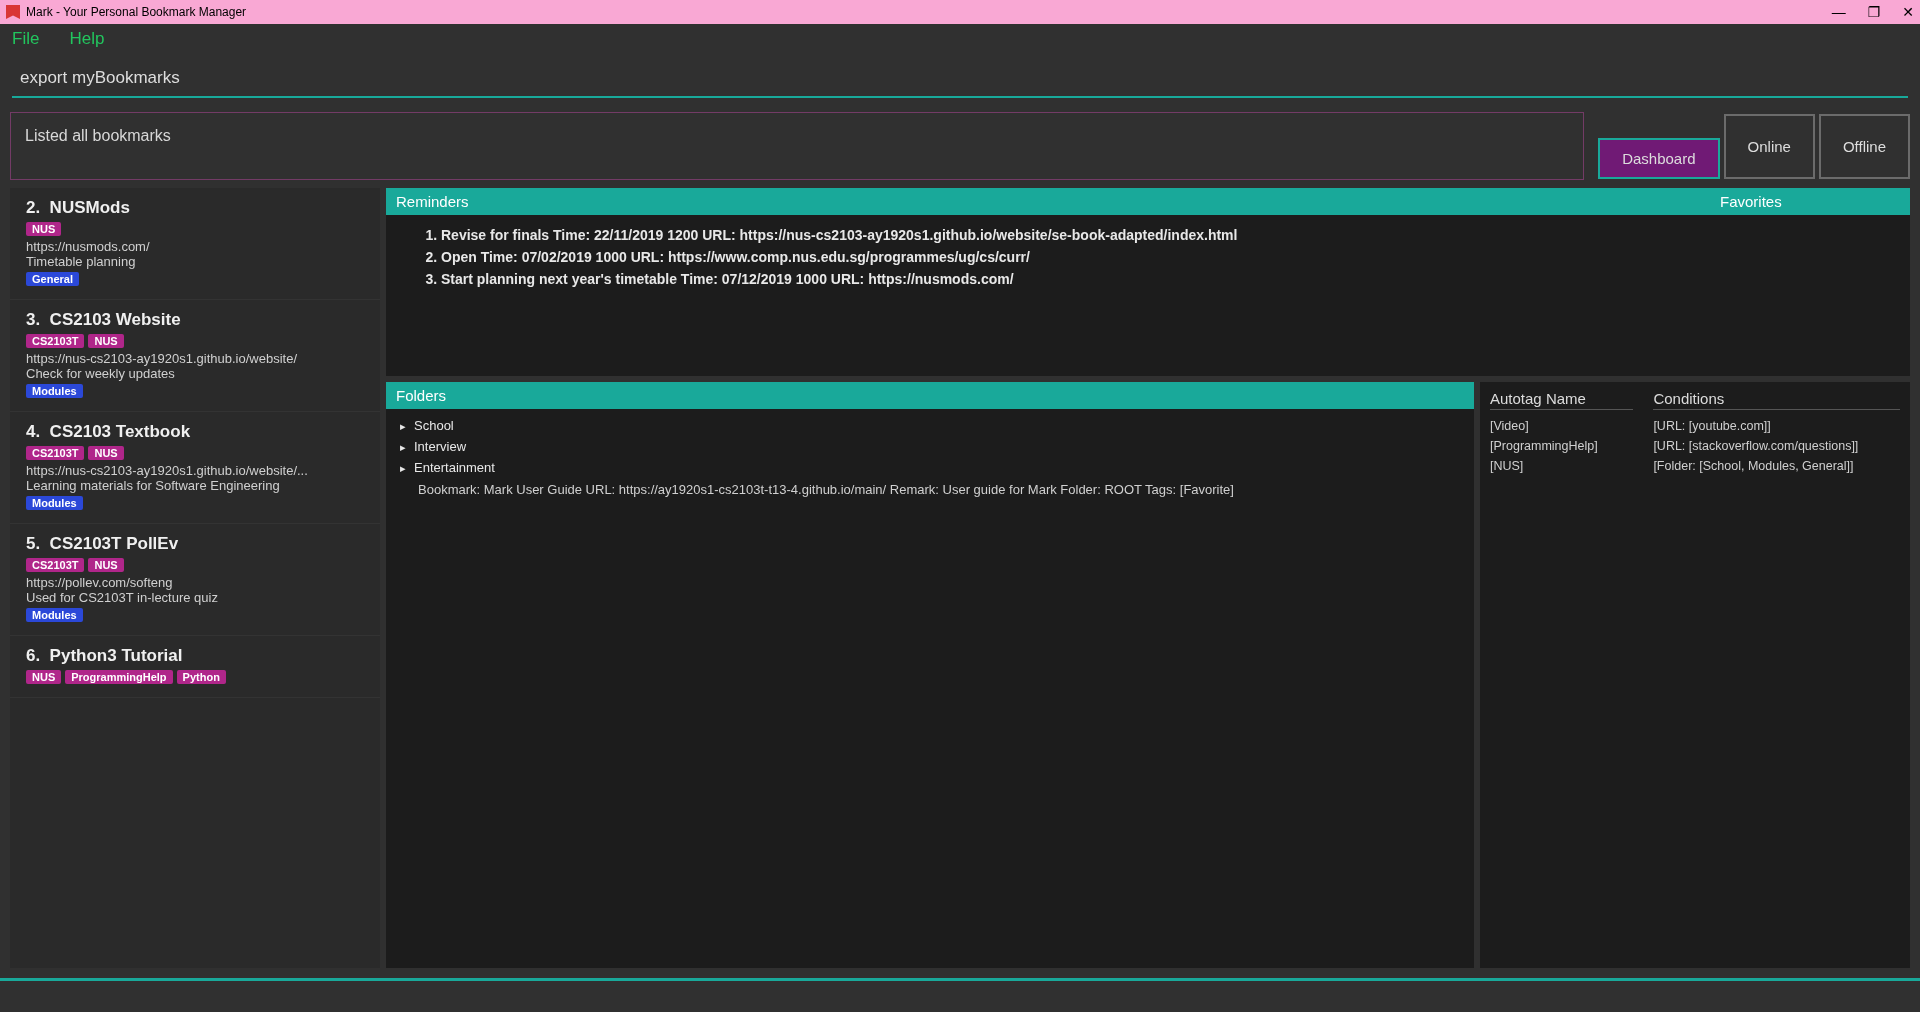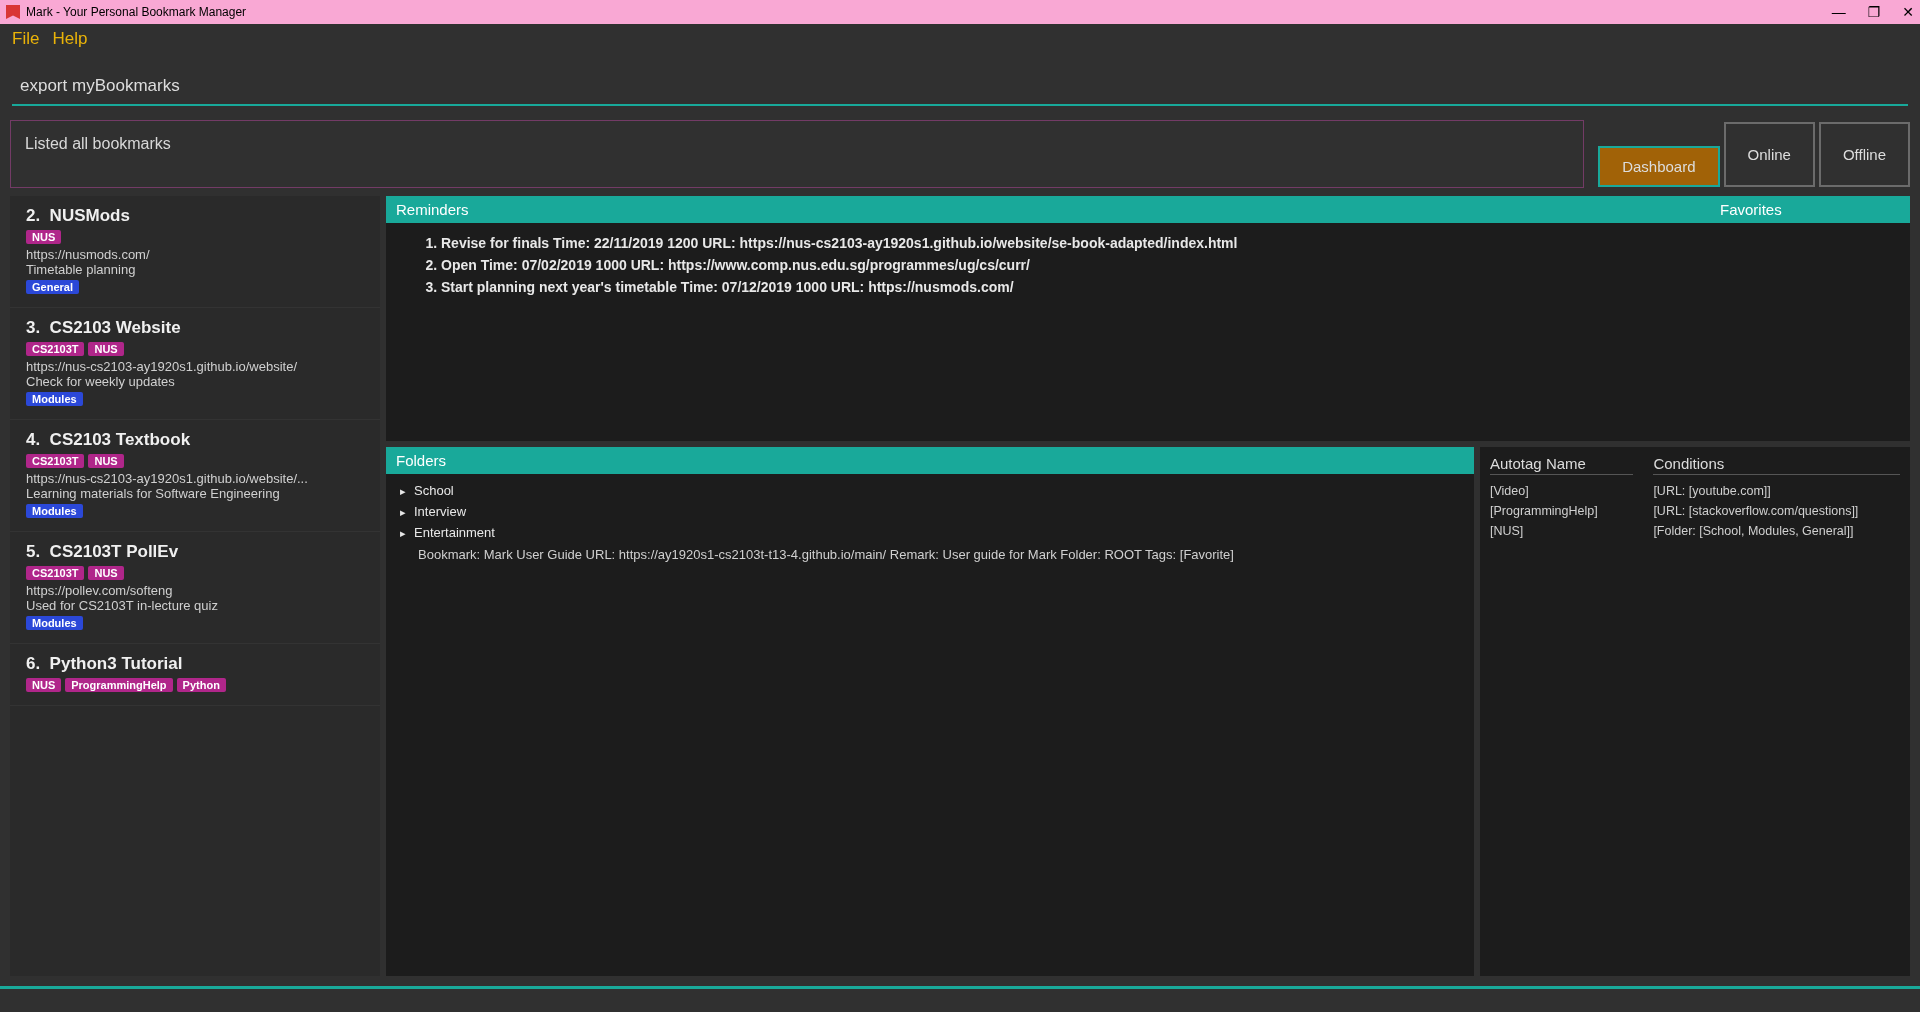--- a/index.html
+++ b/index.html
@@ -36,41 +36,40 @@
 .win-ctrls { display: flex; gap: 22px; font-size: 14px; }
 .win-ctrls span { cursor: pointer; }
 
 
 .menu-bar {
   height: 30px;
   background: #303030;
   display: flex;
   align-items: center;
   padding: 0 12px;
-  gap: 13px;
+  gap: 30px;
   font-size: 17px;
-  color: #eab308;
+  color: #22c55e;
 }
 .menu-bar span { cursor: pointer; }
 
 
 .command-area {
   background: #303030;
   padding: 10px 12px 6px 12px;
 }
 .command-input {
   width: 100%;
   background: transparent;
   border: none;
   border-bottom: 2px solid #18a99a;
   color: #ddd;
   font-size: 17px;
   padding: 4px 8px 8px 8px;
   outline: none;
-  margin-top: 8px;
 }
 
 
 .status-row {
   display: flex;
   align-items: center;
   justify-content: space-between;
   padding: 8px 10px;
 }
 .status-box {
@@ -91,21 +90,21 @@
 .tab-btn {
   background: #303030;
   border: 2px solid #6b6b6b;
   color: #ddd;
   padding: 10px 22px;
   font-size: 15px;
   cursor: pointer;
 }
 .tab-btn.active {
   border-color: #19a99a;
-  background: #a16207;
+  background: #701a75;
   margin-top: 24px;
 }
 
 
 .main {
   display: flex;
   height: 790px;
   padding: 0 10px 10px 10px;
   gap: 6px;
 }
@@ -153,21 +152,21 @@
 
 .dashboard {
   flex: 1;
   display: flex;
   flex-direction: column;
   gap: 6px;
 }
 .top-row {
   display: flex;
   gap: 0;
-  height: 245px;
+  height: 188px;
 }
 .panel {
   background: #1c1c1c;
   display: flex;
   flex-direction: column;
 }
 .panel-header {
   background: #19a99a;
   color: #fff;
   padding: 5px 10px;

